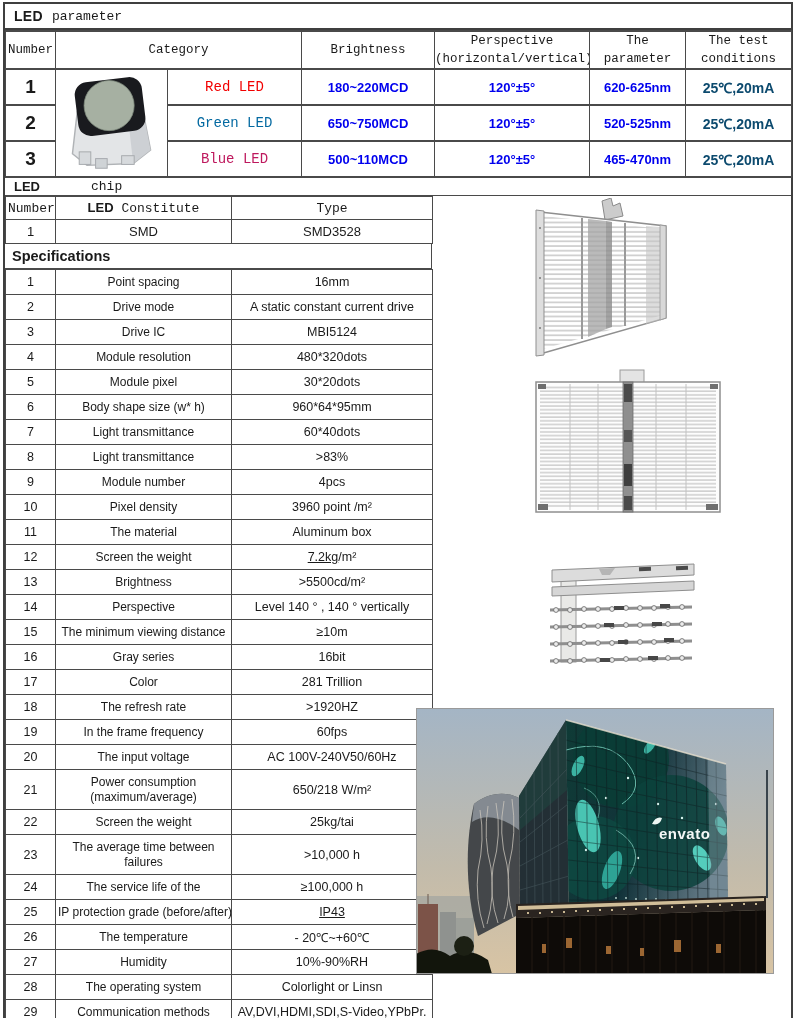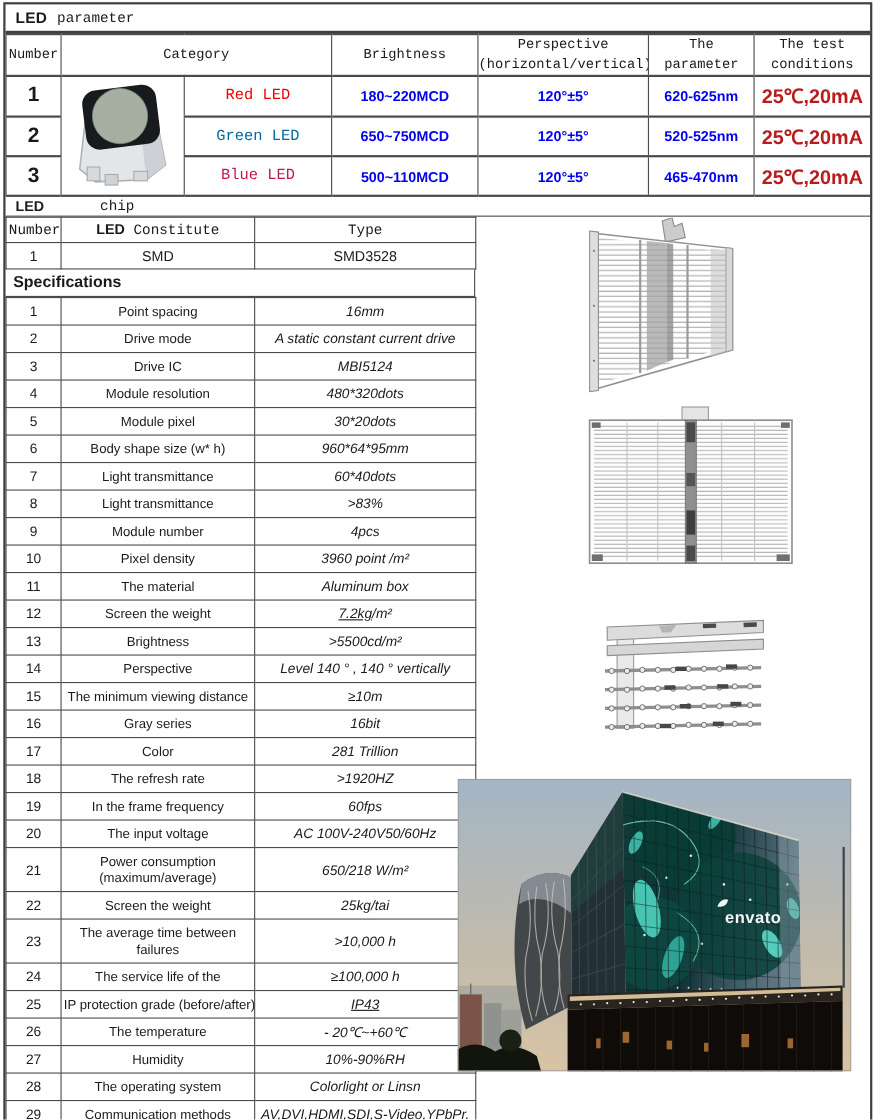--- a/index.html
+++ b/index.html
@@ -23,21 +23,21 @@
   .led-table { width:786px; table-layout:fixed; }
   .led-table td {
     border:1px solid #4a4a4a; border-top-width:2px; border-bottom-width:2px;
     text-align:center; vertical-align:middle; padding:0; overflow:hidden;
   }
   .led-table tr.hdr td { height:36px; font-family:"Liberation Mono","DejaVu Sans Mono",monospace; font-size:12.5px; line-height:1.45; }
   .led-table tr.data td { height:35px; }
   .num-cell { font-weight:bold; font-size:19px; }
   .cat-label { font-family:"Liberation Mono","DejaVu Sans Mono",monospace; font-size:14px; }
   .val-blue { font-weight:bold; font-size:13px; color:#0000ee; }
-  .val-test { font-weight:bold; font-size:18px; color:#b91c1c; }
+  .val-test { font-weight:bold; font-size:14px; color:#0c4a6e; }
 
   
   .chip-bar { height:18px; border-bottom:1px solid #4a4a4a; display:flex; align-items:center; padding-left:9px; gap:7px; }
   .chip-bar .t-bold { font-weight:bold; font-size:13px; }
   .chip-bar .t-rest { font-family:"Liberation Mono","DejaVu Sans Mono",monospace; font-size:13px;margin-left:44px; }
   .left-col { width:427px; }
   .spec-bar { width:427px; border-bottom:1px solid #4a4a4a; border-right:1px solid #4a4a4a; height:25px; display:flex; align-items:center; padding-left:7px; font-weight:bold; font-size:14.5px; }
 
   
   .chip-table, .spec-table { width:427px; table-layout:fixed; }
@@ -45,21 +45,21 @@
     border:1px solid #4a4a4a; text-align:center; vertical-align:middle; padding:0 2px; overflow:hidden;
   }
   .chip-table td { height:23px; }
   .chip-table tr.hdr td { font-family:"Liberation Mono","DejaVu Sans Mono",monospace; font-size:13px; }
   .chip-table tr.data td { height:24px; font-size:13px; }
   .chip-hdr-bold { font-weight:bold; font-family:"Liberation Sans",sans-serif; font-size:13px; }
   .spec-table tr td { height:25px; }
   .spec-table tr.tall td { height:40px; }
   .spec-table .c-num { font-size:12.5px; }
   .spec-table .c-label { font-size:12px; line-height:1.25; white-space:nowrap; }
-  .spec-table .c-value { font-size:12.5px; white-space:nowrap;font-style:italic; }
+  .spec-table .c-value { font-size:12.5px; white-space:nowrap; }
   .u { text-decoration:underline; }
 
   
   .fig { position:absolute; }
   figure { margin:0; }
 </style>
 </head>
 <body>
 
 <div class="page">

